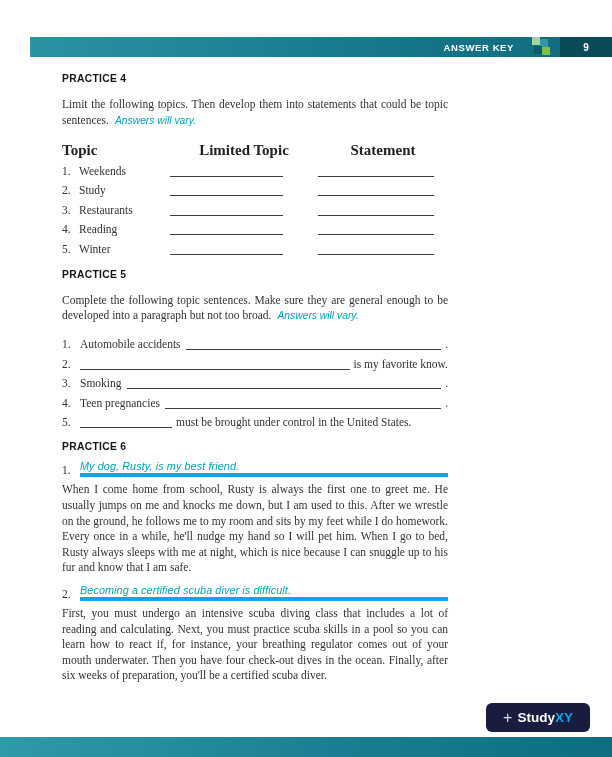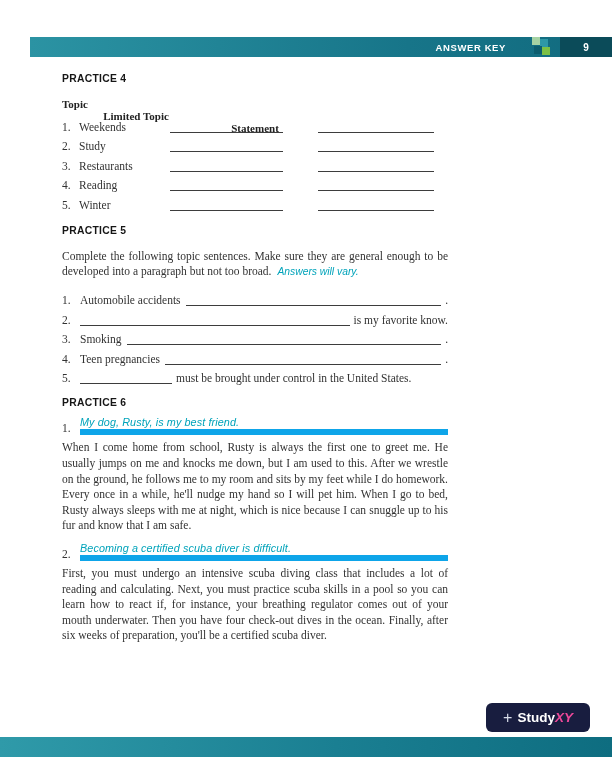--- a/index.html
+++ b/index.html
@@ -12,21 +12,21 @@
     overflow:hidden;
   }
 
   
   .header-bar {
     position:absolute; top:37px; left:30px; right:0; height:20px;
     background:linear-gradient(90deg,#2b93a3 0%, #177589 65%, #116a7e 100%);
     display:flex; align-items:center;
   }
   .header-title {
-    margin-left:auto; margin-right:24px;
+    margin-left:auto; margin-right:16px;
     color:#ffffff; font-family:"Liberation Sans", sans-serif;
     font-weight:bold; font-size:9.5px; letter-spacing:0.6px;
   }
   .cube-icon { position:relative; width:22px; height:20px; margin-right:8px; flex:0 0 22px; }
   .sq { position:absolute; width:8px; height:8px; display:block; }
   .s1 { left:2px;  top:0px;  background:#a6d3a4; }
   .s2 { left:10px; top:2px;  background:#2e98a6; }
   .s3 { left:4px;  top:9px;  background:#0c5d6e; }
   .s4 { left:12px; top:10px; background:#7cc045; }
   .page-seg {
@@ -54,21 +54,21 @@
   }
   .note {
     font-family:"Liberation Sans", sans-serif; font-style:italic;
     font-size:10.3px; color:#00a3ba; margin-left:6px; white-space:nowrap;
   }
   .mt13 { margin-top:13px; }
   .mt12 { margin-top:12px; }
 
   
   .p4-table { margin-top:14px; }
-  .p4-head { display:flex; font-weight:bold; font-size:11px; color:#222; height:15px;flex-direction:column; }
+  .p4-head { display:flex; font-weight:bold; font-size:15px; color:#222; height:15px; }
   .p4-head .c1 { width:108px; }
   .p4-head .c2 { width:148px;text-align:center; }
   .p4-head .c3 { flex:1;text-align:center; }
   .p4-row { display:flex; align-items:flex-end; height:19.5px; font-size:11.5px; }
   .p4-row .c1 { width:108px; display:flex; }
   .p4-row .c2 { width:148px; display:flex; align-items:flex-end; }
   .p4-row .c3 { flex:1; display:flex; align-items:flex-end; }
   .rnum { width:17px; flex:0 0 17px; }
   .blank { border-bottom:1px solid #3d3d3d; height:12px; display:inline-block; }
   .bl-limited { width:113px; }
@@ -79,42 +79,42 @@
   .p5-item { display:flex; align-items:flex-end; height:19.6px; font-size:11.5px; }
   .p5-item .num { width:18px; flex:0 0 18px; }
   .pre  { margin-right:5px; white-space:nowrap; }
   .post { margin-left:4px; white-space:nowrap; }
   .blank.grow { flex:1 1 auto; }
   .blank.fixed { width:92px; flex:0 0 92px; }
 
   
   .answer-row { display:flex; align-items:flex-end; margin-top:8px; font-size:11.5px; }
   .answer-row .num { width:18px; flex:0 0 18px; padding-bottom:1px; }
-  .answer-line { flex:1; border-bottom:6px solid #0ea5e9; padding-bottom:1px; }
+  .answer-line { flex:1; border-bottom:4px solid #0ea5e9; padding-bottom:1px; }
   .answer-text {
     font-family:"Liberation Sans", sans-serif; font-style:italic;
     font-size:10.8px; color:#00a3ba; letter-spacing:0.1px;
   }
   .para {
     margin-top:5px;
     font-size:11.5px; line-height:15.6px; text-align:justify; color:#323232;
   }
 
   
   .brand-badge {
     position:absolute; right:22px; bottom:25px;
     width:104px; height:29px; background:#181d3f; border-radius:6px;
     display:flex; align-items:center; justify-content:center; gap:5px;
   }
   .plus-icon {
     color:#d7dce8; font-family:"Liberation Sans", sans-serif;
     font-size:16px; font-weight:300; line-height:1;
   }
   .brand-text { font-family:"Liberation Sans", sans-serif; font-weight:700; font-size:13.5px; color:#ffffff; }
-  .brand-xy { color:#ec4899;font-style:italic; }
+  .brand-xy { color:#0ea5e9; }
 </style>
 </head>
 <body>
 
 <div class="page">
 
   <div class="header-bar">
     <span class="header-title">ANSWER KEY</span>
     <span class="cube-icon">
       <i class="sq s1"></i>
@@ -123,20 +123,21 @@
       <i class="sq s4"></i>
     </span>
     <span class="page-seg">
       <span class="page-num">9</span>
     </span>
   </div>
 
   <div class="content">
 
     <h2 class="practice">PRACTICE 4</h2>
+    <p class="intro mt13"><span>Limit the following topics. Then develop them into statements that could be topic sentences.</span><span class="note">Answers will vary.</span></p>
 
     <div class="p4-table">
       <div class="p4-head">
         <span class="c1">Topic</span>
         <span class="c2">Limited Topic</span>
         <span class="c3">Statement</span>
       </div>
 
       <div class="p4-row">
         <span class="c1">

